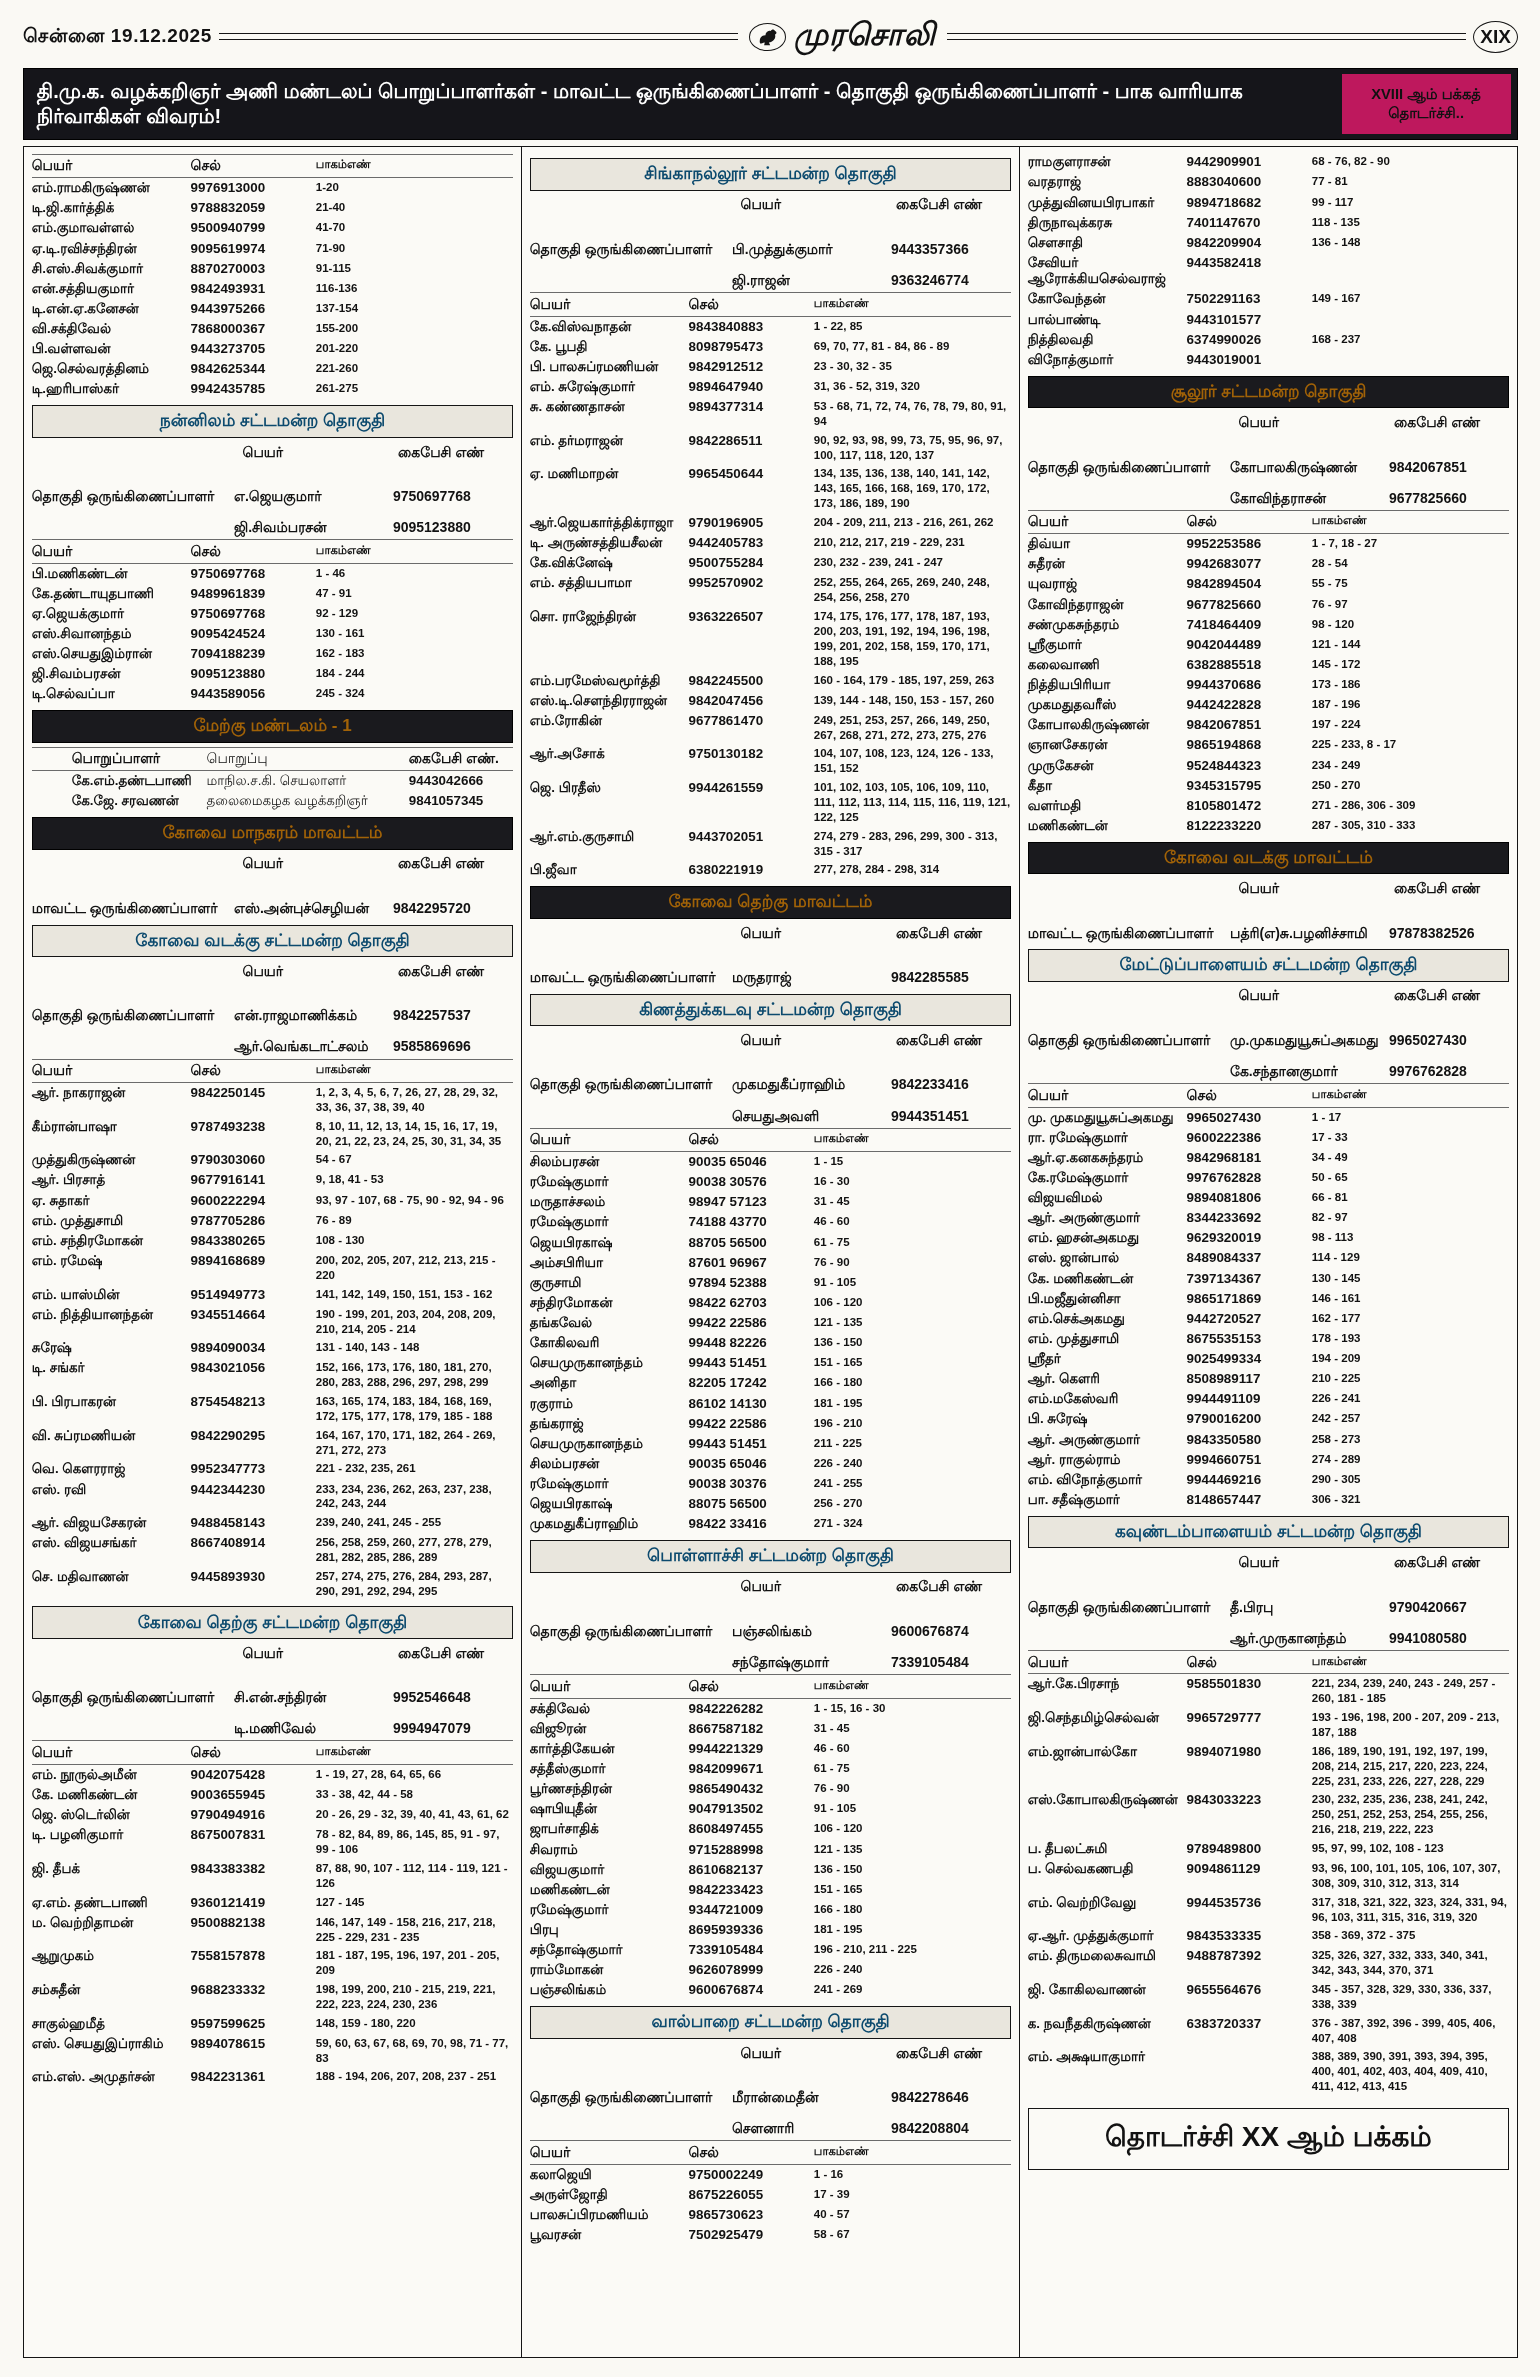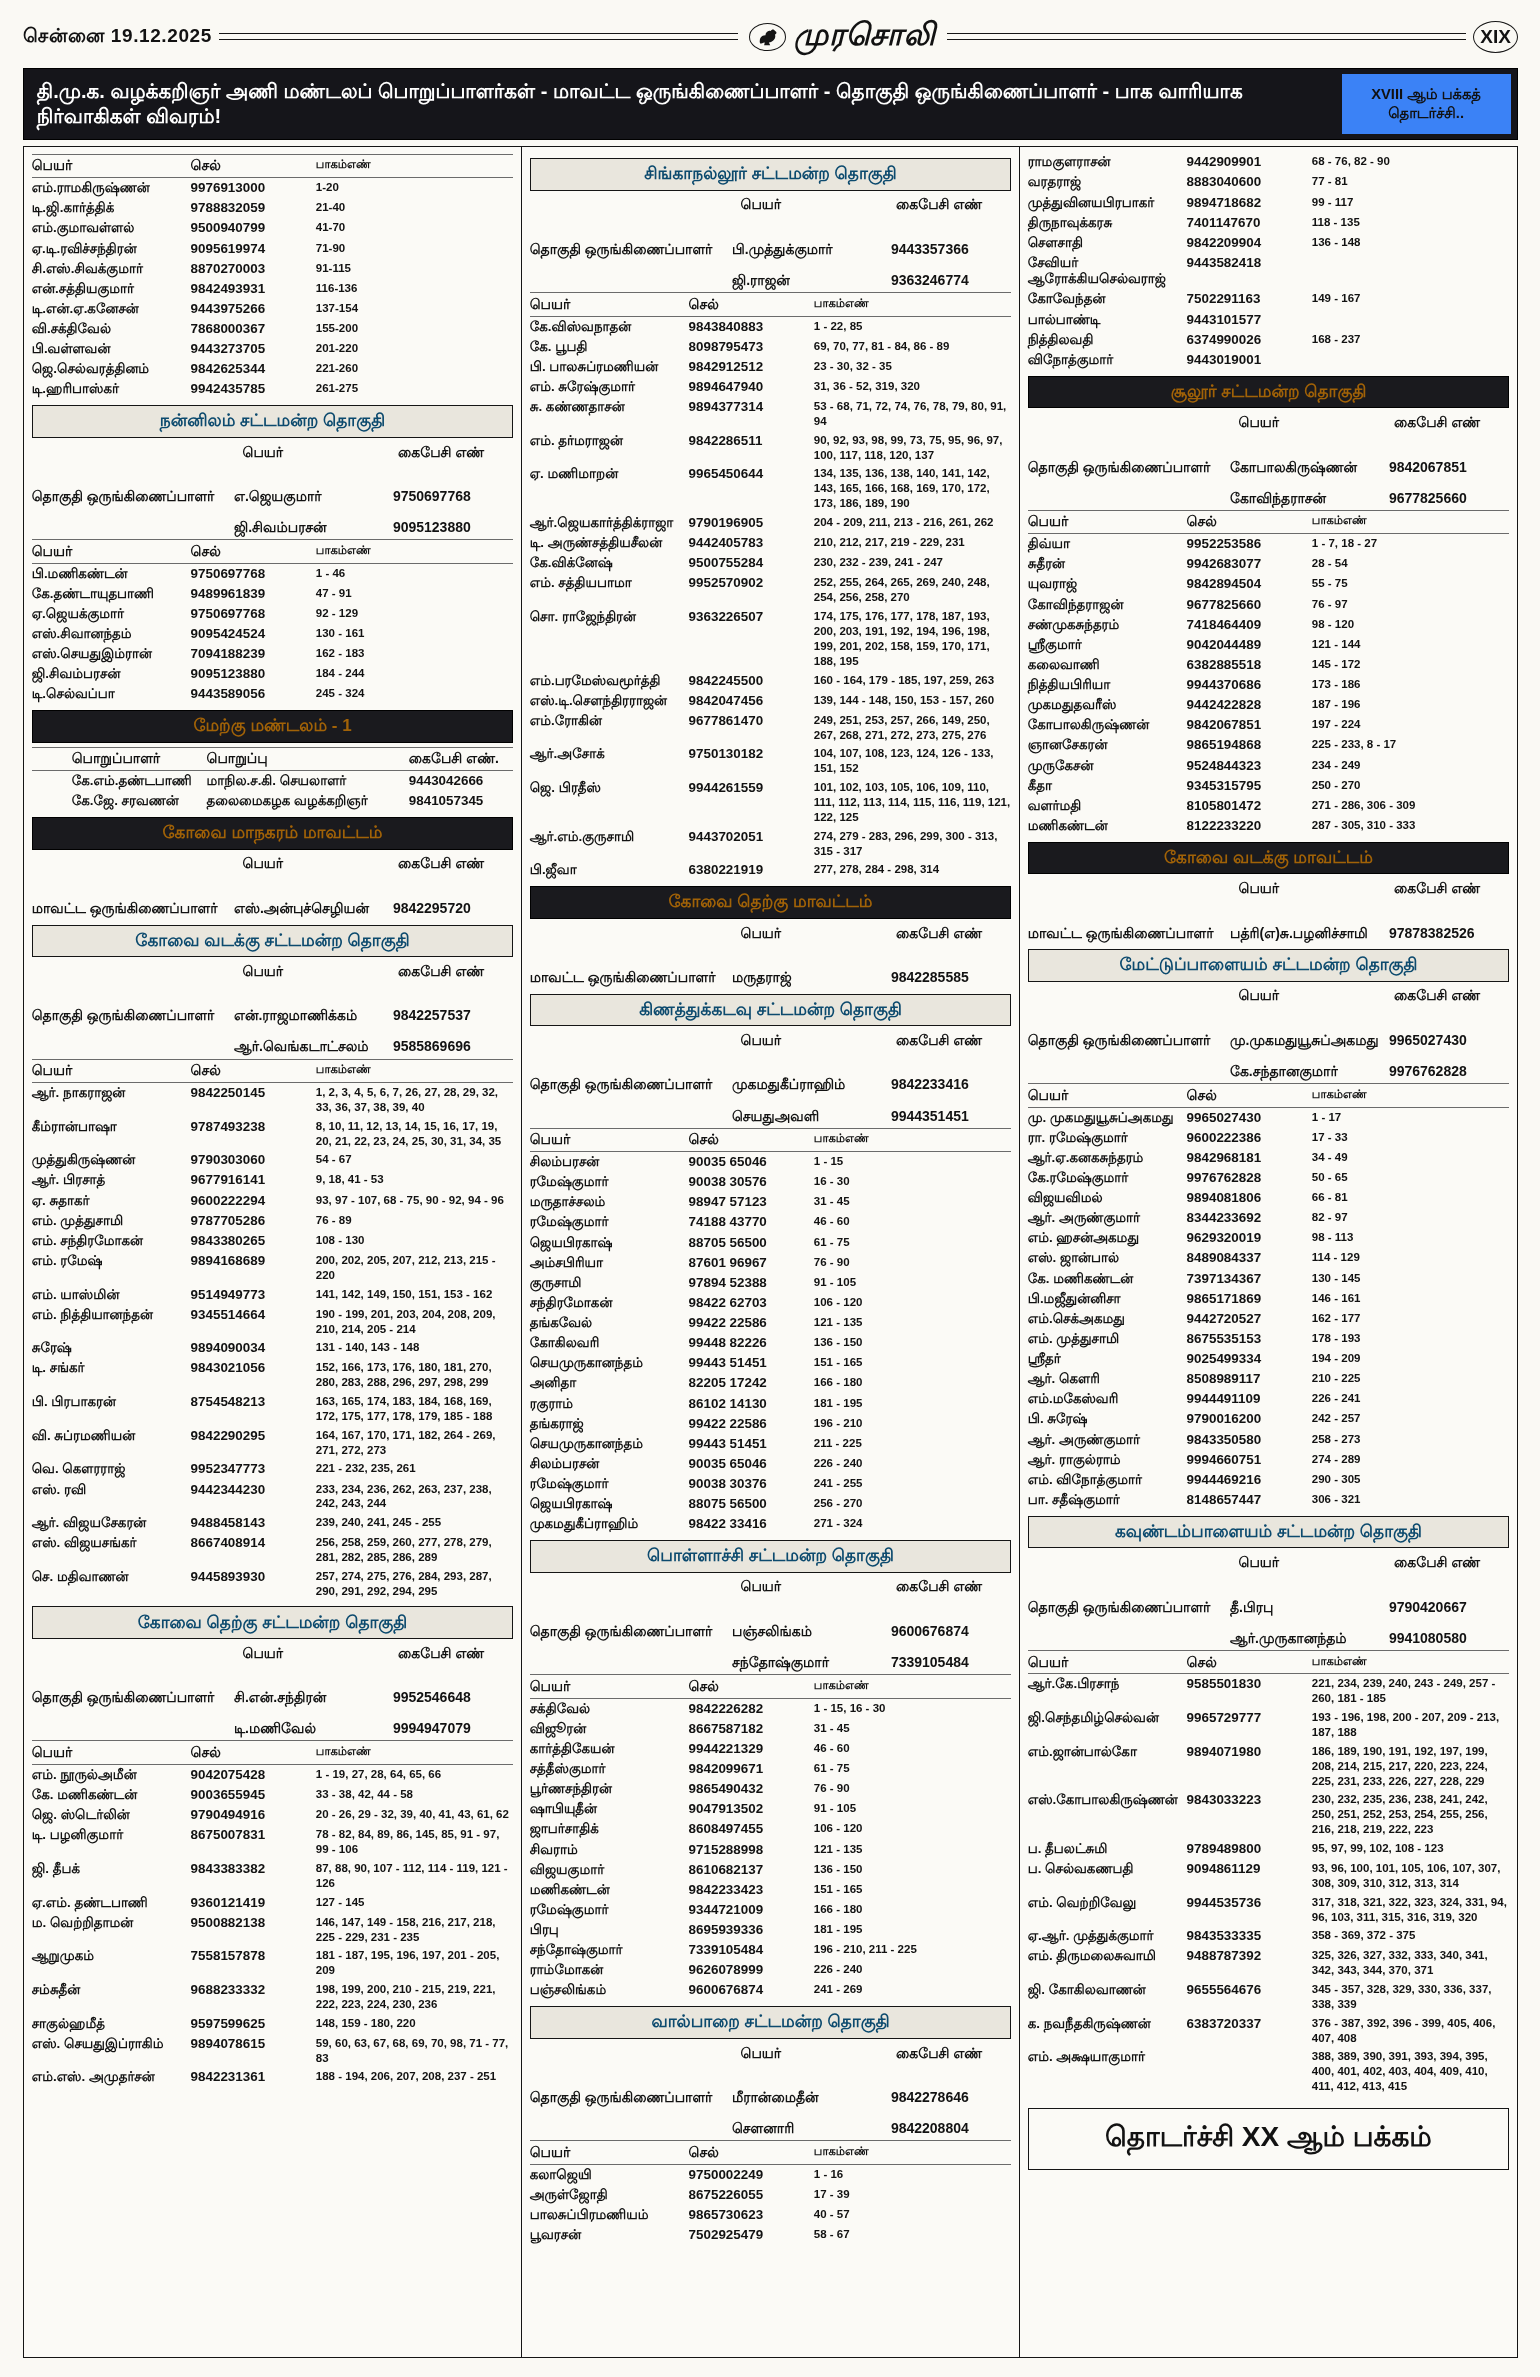--- a/index.html
+++ b/index.html
@@ -23,21 +23,21 @@
   .masthead { display:flex; align-items:center; gap:7.7px; padding:0 3.8px; }
   .logo-oval { width:37px; height:28px; border:1.9px solid #151515; border-radius:50%;
                display:flex; align-items:center; justify-content:center; background:#faf9f4; }
   .masthead-title { font-size:31px; font-weight:bold; font-style:italic; letter-spacing:0.6px; }
   .pageno { width:45px; height:32px; border:1.9px solid #151515; border-radius:50%;
             display:flex; align-items:center; justify-content:center;
             font-size:19px; font-weight:bold; background:#faf9f4; }
   
   .banner { margin-top:11px; background:#15151a; color:#fff; display:flex; align-items:stretch; flex:0 0 auto; border:1.3px solid #000; }
   .b-title { flex:1 1 auto; font-size:20px; font-weight:bold; padding:10.2px 12.8px; line-height:1.25; display:flex; align-items:center; }
-  .b-note { flex:0 0 169px; background:#3b82f6; color:#111; font-weight:bold; font-size:14.7px;
+  .b-note { flex:0 0 169px; background:#be185d; color:#111; font-weight:bold; font-size:14.7px;
             margin:5.1px 6.4px; padding:5.1px 7.7px; display:flex; align-items:center; justify-content:center;
             text-align:center; line-height:1.3; }
   
   .content { margin-top:6.4px; border:1.3px solid #151515; display:flex; flex:1 1 auto; overflow:hidden; background:#fbfaf6; }
   .col { flex:1 1 0; padding:5.1px 7.7px 6.4px 7.7px; overflow:hidden; }
   .col + .col { border-left:1.3px solid #151515; }
   .sec-title { text-align:center; font-weight:bold; font-size:17px; padding:5.1px 3.8px; margin:5.7px 0 3.8px 0; line-height:1.2; }
   .sec-title.light { background:#e9e6dd; border:1.3px solid #151515; color:#0c4a6e; }
   .sec-title.dark  { background:#1a1a1e; border:1.3px solid #000; color:#a16207; }
   .coord-head { display:flex; font-weight:bold; font-size:14px; padding:1.9px 0 1.3px 0; }
@@ -48,21 +48,21 @@
   .coord-label { flex:0 0 42%;margin-top:24px; }
   .coord-name { flex:1 1 auto; }
   .coord-phone { flex:0 0 25%; }
   .thead { display:flex; font-weight:bold; font-size:14px; padding:2.6px 0 1.9px 0; margin-top:1.3px;
            border-top:1.3px solid #6b6b6b; border-bottom:1.3px solid #6b6b6b; }
   .row { display:flex; font-size:13.4px; padding:1.9px 0; line-height:1.22; align-items:flex-start; }
   .c-name  { flex:0 0 33%; font-weight:bold; padding-right:5.1px; word-wrap:break-word; }
   .c-phone { flex:0 0 26%; font-weight:bold; padding-right:3.8px; }
   .c-parts { flex:1 1 auto; font-weight:bold; font-size:11.5px; line-height:1.3; }
   .zone .c-name { flex:0 0 28%;margin-left:40px; }
-  .zone .c-mid  { flex:0 0 42%; font-weight:bold; padding-right:3.8px; }
+  .zone .c-mid  { flex:0 0 42%; font-weight:normal; padding-right:3.8px; }
   .zone .c-phone{ flex:1 1 auto; }
   .footer-box { border:1.9px solid #151515; background:#fbfaf6; text-align:center;
                 font-size:28px; font-weight:bold; padding:12.8px 6.4px; margin-top:11.5px; }
 </style>
 </head>
 <body>
 
 <div class="page">
 
   <div class="topbar">

